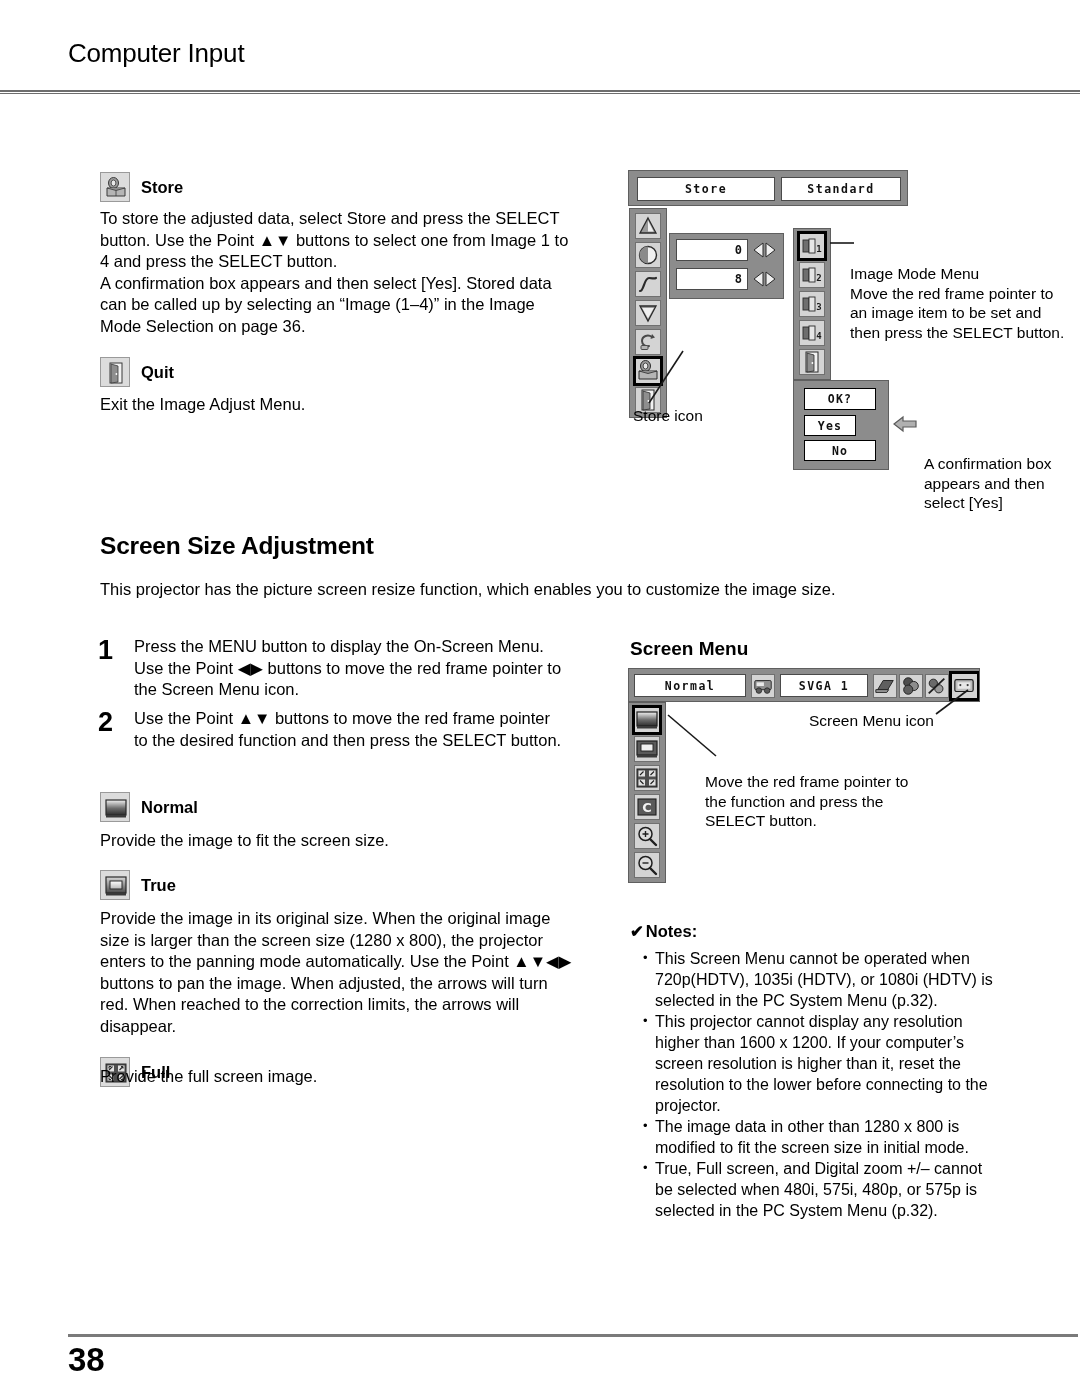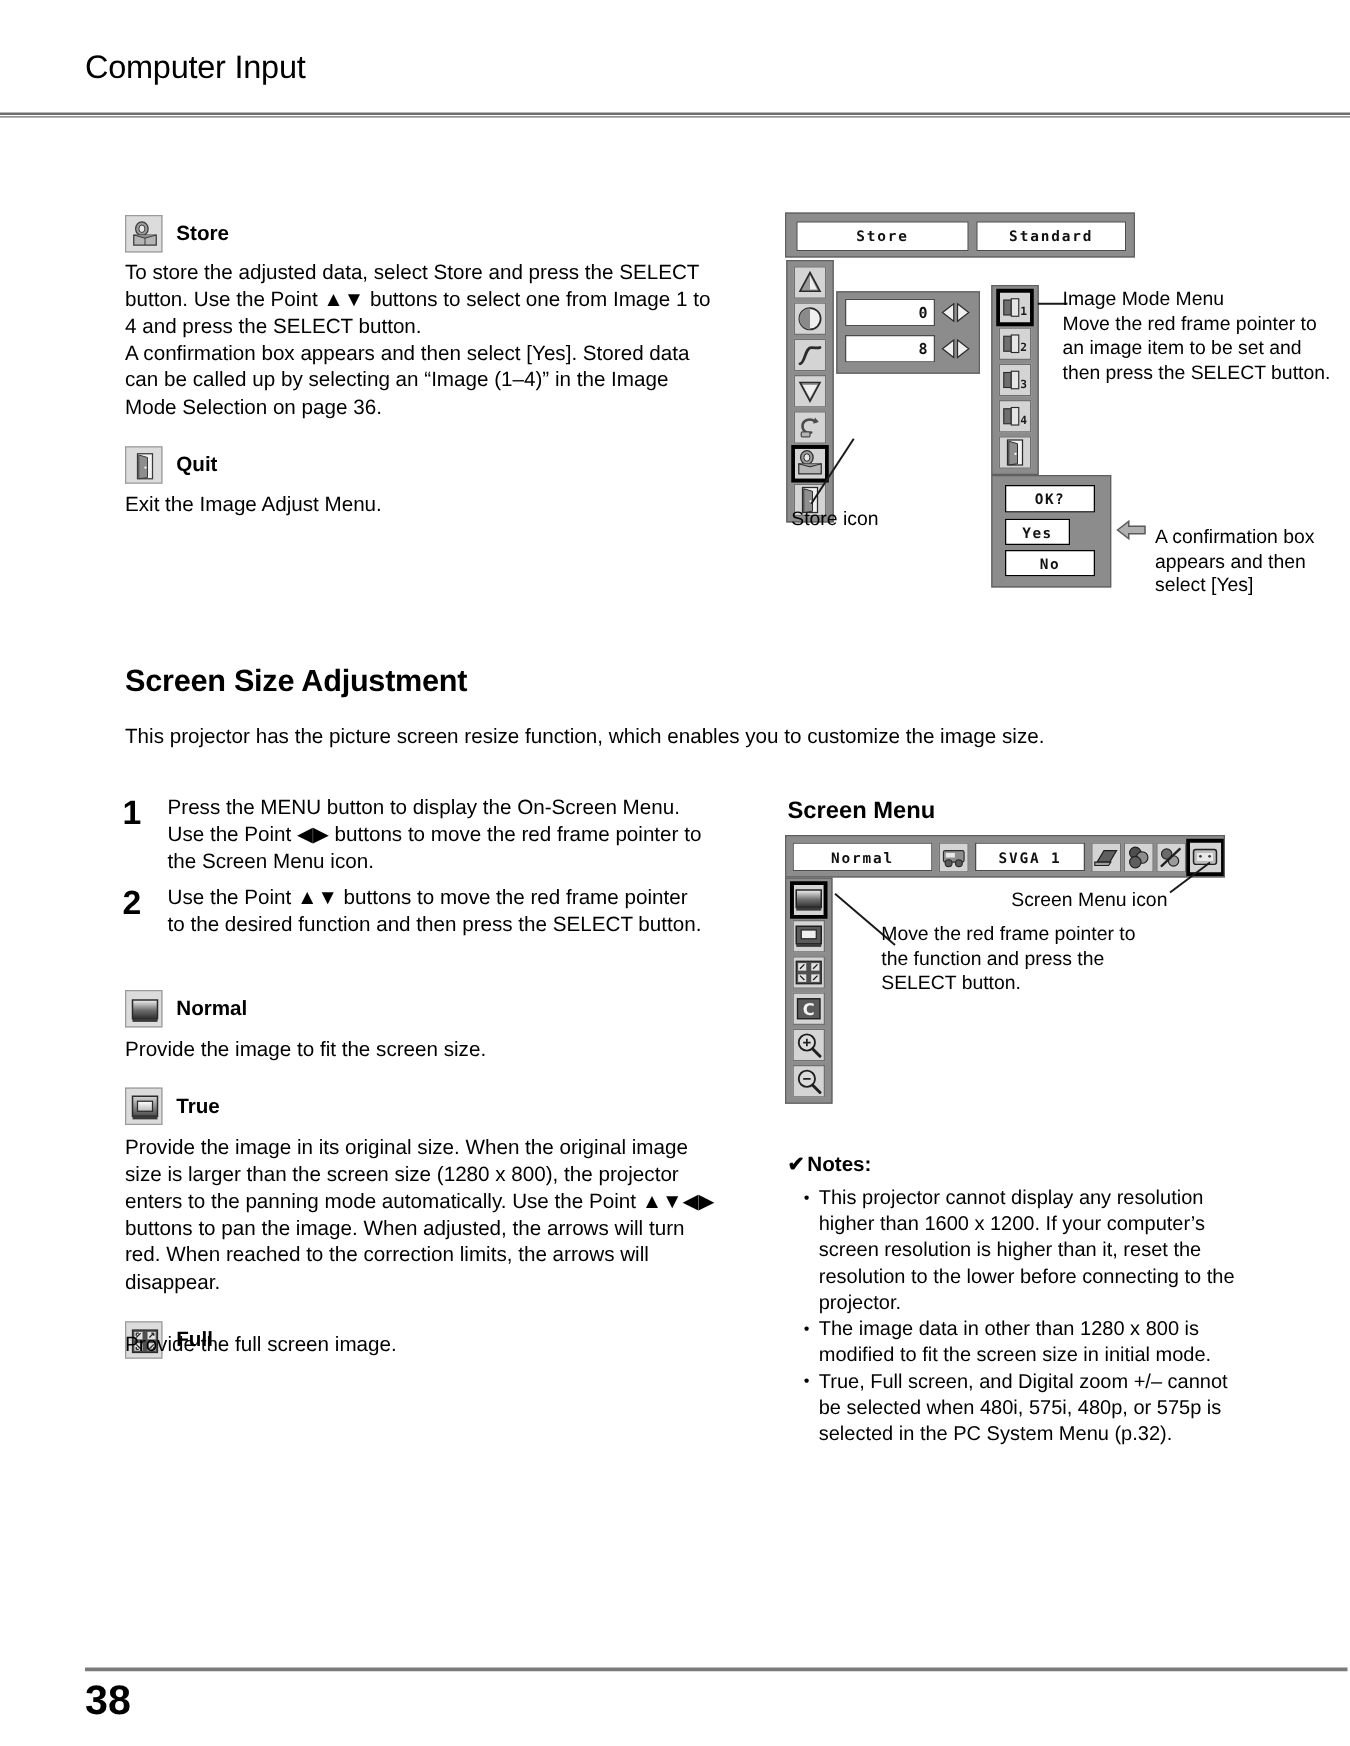--- a/index.html
+++ b/index.html
@@ -167,20 +167,21 @@
   .osd-cell.sel {
     outline: 3px solid #000000;
     outline-offset: -1px;
     border-color: #000;
   }
 
   .callout {
     font-size: 15.5px;
     line-height: 19.5px;
     color: #000;
+    margin-top: 34px;
   }
   .small-label {
     font-size: 15.5px;
     color: #000;
   }
 
   
   .notes-title { font-size: 16.5px; font-weight: bold; }
   .notes-list {
     margin: 0; padding: 0; list-style: none;
@@ -585,20 +586,21 @@
     </svg>
 
     <div class="callout" style="position:absolute; left:77px; top:738px; width:210px; white-space:pre-line;">Move the red frame pointer to the function and press the SELECT button.</div>
 
     <div style="position:absolute; left:2px; top:922px; display:flex; align-items:baseline; gap:2px;">
       <span class="notes-title">✔</span>
       <span class="notes-title">Notes:</span>
     </div>
 
     <ul class="notes-list" style="position:absolute; left:14px; top:948px; width:360px;">
+      <li>This Screen Menu cannot be operated when 720p(HDTV), 1035i (HDTV), or 1080i (HDTV) is selected in the PC System Menu (p.32).</li>
       <li>This projector cannot display any resolution higher than 1600 x 1200. If your computer’s screen resolution is higher than it, reset the resolution to the lower before connecting to the projector.</li>
       <li>The image data in other than 1280 x 800 is modified to fit the screen size in initial mode.</li>
       <li>True, Full screen, and Digital zoom +/– cannot be selected when 480i, 575i, 480p, or 575p is selected in the PC System Menu (p.32).</li>
     </ul>
 
   </div>
 
   <div class="ftr-rule"></div>
   <div class="ftr-page">38</div>
 

